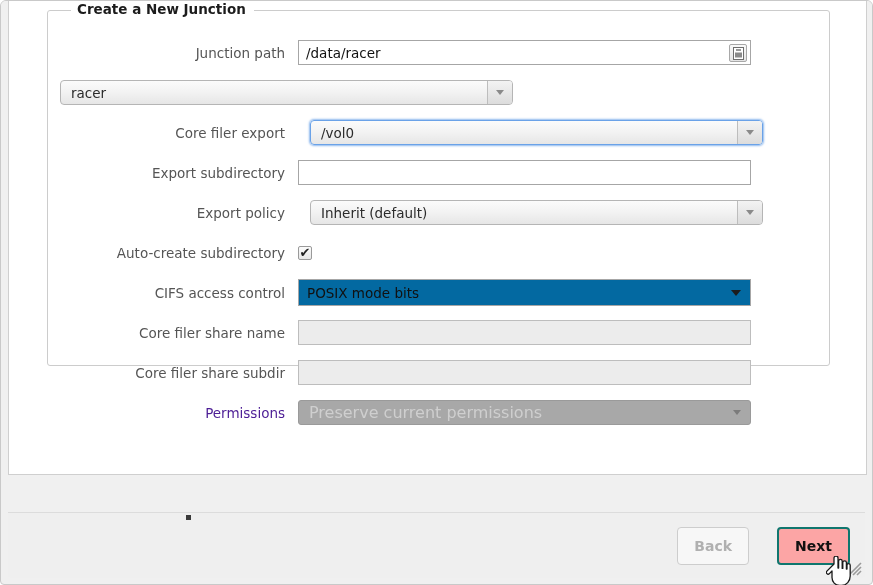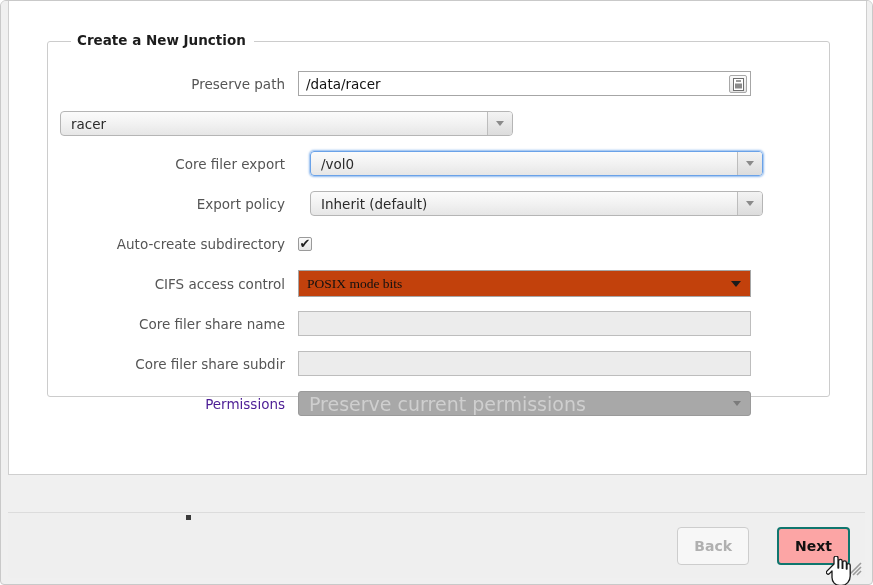--- a/index.html
+++ b/index.html
@@ -65,21 +65,21 @@
     left: 7px; top: 0;
     width: 859px; height: 474px;
     background: #ffffff;
     border: 1px solid #cfcfcf;
     border-top: none;
   }
 
   
   .fieldset {
     position: absolute;
-    left: 38px; top: 40px;
+    left: 38px; top: 9px;
     width: 783px; height: 356px;
     border: 1px solid #cccccc;
     border-radius: 3px;
     padding: 0;
   }
   .legend {
     position: absolute;
     left: 23px; top: -10px;
     background: #ffffff;
     padding: 0 8px 0 6px;
@@ -184,25 +184,24 @@
     border-color: #6aa2e8;
     box-shadow: 0 0 2px 1px rgba(106,162,232,.75);
   }
 
   
   .nselect {
     position: relative;
     width: 453px;
     height: 27px;
     border: 1px solid #a6a6a6;
-    background: #c2410c;
-    display: flex;
-    align-items: center;
-    cursor: pointer;
-    font-family: Liberation Serif, serif;
+    background: #0369a1;
+    display: flex;
+    align-items: center;
+    cursor: pointer;
   }
   .nselect .val {
     padding-left: 8px;
     font-size: 13.5px;
     color: #111111;
   }
   .nselect .tri {
     position: absolute;
     right: 9px; top: 10px;
     width: 0; height: 0;
@@ -218,21 +217,21 @@
     height: 25px;
     border: 1px solid #9a9a9a;
     border-radius: 3px;
     background: #a8a8a8;
     display: flex;
     align-items: center;
     cursor: default;
   }
   .dselect .val {
     padding-left: 10px;
-    font-size: 19px;
+    font-size: 16px;
     color: #cfcfcf;
     white-space: nowrap;
   }
   .dselect .tri {
     position: absolute;
     right: 9px; top: 9px;
     width: 0; height: 0;
     border-left: 4.5px solid transparent;
     border-right: 4.5px solid transparent;
     border-top: 5.5px solid #7b7b7b;
@@ -325,21 +324,21 @@
 
   <div class="content-wrap">
     <div class="content-panel">
 
       <div class="fieldset">
         <div class="legend">Create a New Junction</div>
 
         <div class="rows">
 
           <div class="row">
-            <div class="label">Preserve path</div>
+            <div class="label">Junction path</div>
             <div class="field">
               <input class="text-input" type="text" value="/data/racer" style="">
               <div class="picker-btn">
                 <svg width="11" height="13" viewBox="0 0 11 13">
                   <rect x="0.5" y="0.5" width="10" height="12" fill="#ffffff" stroke="#6e6e6e"></rect>
                   <rect x="3" y="2" width="5" height="2" fill="#9a9a9a"></rect>
                   <rect x="2" y="5.5" width="7" height="5" fill="#8a8a8a"></rect>
                 </svg>
               </div>
             </div>
@@ -361,20 +360,26 @@
             <div class="field">
               <div class="cselect focused">
                 <div class="val">/vol0</div>
                 <div class="arrowbox">
                     <div class="tri"></div>
                   </div>
               </div>
             </div>
           </div>
 
+          <div class="row">
+            <div class="label">Export subdirectory</div>
+            <div class="field">
+              <input class="text-input" type="text" value="" style="">
+            </div>
+          </div>
 
           <div class="row">
             <div class="label">Export policy</div>
             <div class="field">
               <div class="cselect">
                 <div class="val">Inherit (default)</div>
                 <div class="arrowbox">
                     <div class="tri"></div>
                   </div>
               </div>

